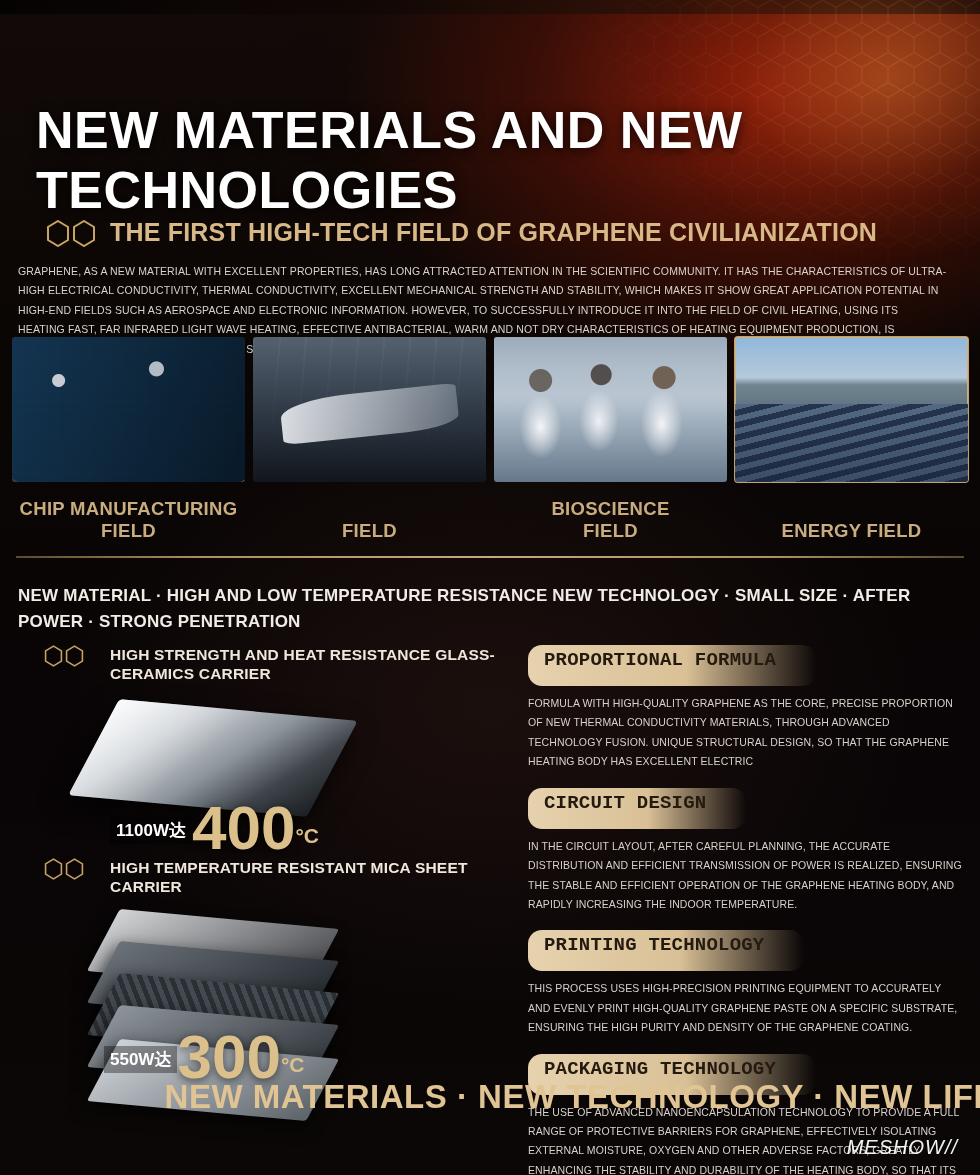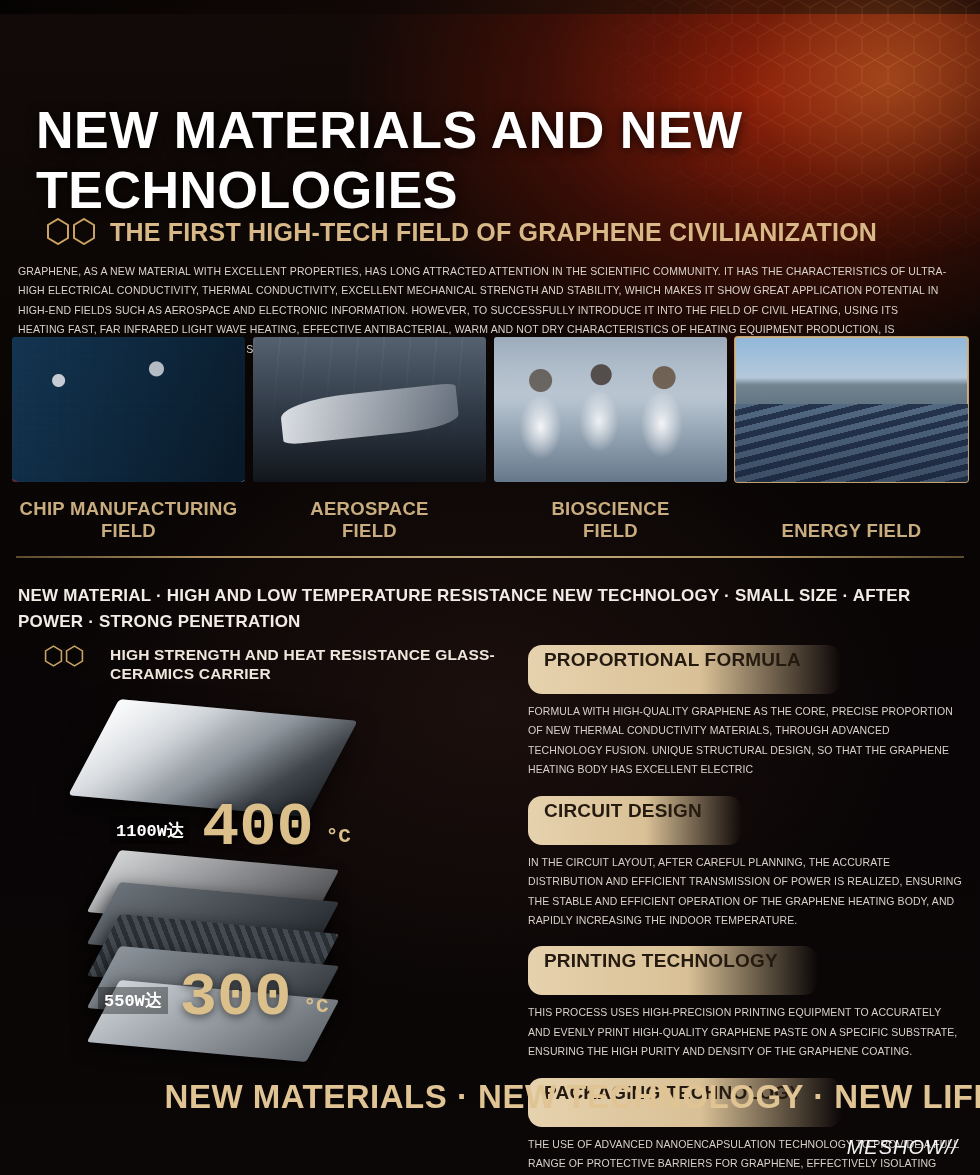--- a/index.html
+++ b/index.html
@@ -36,21 +36,21 @@
   }
 
   h1.title {
     position: absolute; top: 100px; left: 36px;
     color: #fff; font-size: 52px; font-weight: bold; letter-spacing: 0.5px;
     text-shadow: 0 2px 12px rgba(0,0,0,0.8);
   }
 
   .sub-head {
     position: absolute; top: 218px; left: 46px;
-    display: flex; align-items: flex-start; gap: 14px;
+    display: flex; align-items: flex-end; gap: 14px;
   }
   .hex-pair { display: flex; gap: 2px; }
   .sub-head h2 {
     color: #d8b887; font-size: 25px; font-weight: bold; letter-spacing: 0.2px;
   }
 
   p.intro {
     position: absolute; top: 262px; left: 18px; width: 930px;
     color: #d9d2cb; font-size: 10.5px; line-height: 1.85; letter-spacing: 0.15px;
     text-transform: uppercase;
@@ -173,41 +173,42 @@
     transform: skewX(-28deg) skewY(5deg);
     border-radius: 3px;
     box-shadow: 0 6px 16px rgba(0,0,0,0.7);
   }
   .m1 { top: 16px;  background: linear-gradient(135deg, rgba(245,247,249,0.95), rgba(120,128,136,0.55)); opacity:.9; }
   .m2 { top: 48px;  background: linear-gradient(135deg, #6b7279, #20252a); }
   .m3 { top: 80px;  background: repeating-linear-gradient(45deg, #2a2f34 0 4px, #444a51 4px 8px); }
   .m4 { top: 112px; background: linear-gradient(135deg, #8d949b, #2c3136); }
   .m5 { top: 146px; background: linear-gradient(135deg, #cfd4d9, #5b6268); }
 
-  .metric { position: absolute; display: flex; align-items: flex-end; gap: 12px; font-family: Liberation Mono, monospace; }
+  .metric { position: absolute; display: flex; align-items: flex-end; gap: 0; }
   .metric .watt {
     color: #fff; font-size: 17px; font-weight: bold;
     background: rgba(0,0,0,0.35); padding: 2px 6px; margin-bottom: 10px;
   }
   .metric .big {
     color: #dbc08c; font-size: 62px; font-weight: bold; line-height: .85;
     text-shadow: 0 2px 10px rgba(0,0,0,0.6);
   }
   .metric .unit { color: #dbc08c; font-size: 21px; font-weight: bold; margin-bottom: 6px; }
   .metric-400 { left: 66px; top: 112px; }
-  .metric-300 { left: 54px; top: 128px; justify-content: space-between; }
+  .metric-300 { left: 60px; top: 128px; justify-content: space-between; }
 
   
   .right-col { position: absolute; top: 645px; left: 528px; width: 434px; }
   .pill {
     display: inline-block;
     background: linear-gradient(90deg, #e6d2ae 0%, #d9c096 55%, rgba(217,192,150,0) 100%);
     border-radius: 14px;
-    padding: 4px 40px 23px 16px;
+    padding: 4px 40px 15px 16px;
     margin-bottom: 8px;
+    font-family: Liberation Mono, monospace;
   }
   .pill span {
     color: #241a0f; font-size: 19px; font-weight: bold; letter-spacing: .2px;
   }
   .rc-body {
     color: #d7d1ca; font-size: 10.5px; line-height: 1.85; letter-spacing: .1px;
     margin-bottom: 16px; text-transform: uppercase;
   }
 
   .footer-slogan {
@@ -270,21 +271,20 @@
     <div class="photo photo-3"></div>
     <div class="photo photo-4 photo-frame-active"></div>
   </div>
 
   <div class="cat-labels">
     <div class="cat">
       <span>CHIP MANUFACTURING</span>
       <span>FIELD</span>
     </div>
     <div class="cat">
-      <span>AEROSPACE</span>
       <span>FIELD</span>
     </div>
     <div class="cat">
       <span>BIOSCIENCE</span>
       <span>FIELD</span>
     </div>
     <div class="cat">
       <span>ENERGY FIELD</span>
     </div>
   </div>
@@ -309,20 +309,31 @@
 
     <div class="glass-wrap">
       <div class="glass-plate"></div>
       <div class="metric metric-400">
         <div class="watt">1100W达</div>
         <div class="big">400</div>
         <div class="unit">°C</div>
       </div>
     </div>
 
+    <div class="lc-head" style="margin-top:18px;">
+      <span class="hex-pair">
+        <svg width="19" height="22" viewBox="0 0 24 27">
+            <path d="M12 1 L22 7 L22 20 L12 26 L2 20 L2 7 Z" fill="none" stroke="#c9a363" stroke-width="2"></path>
+          </svg>
+        <svg width="19" height="22" viewBox="0 0 24 27">
+            <path d="M12 1 L22 7 L22 20 L12 26 L2 20 L2 7 Z" fill="none" stroke="#c9a363" stroke-width="2"></path>
+          </svg>
+      </span>
+      <div class="lc-title">HIGH TEMPERATURE RESISTANT MICA SHEET CARRIER</div>
+    </div>
 
     <div class="mica-wrap">
       <div class="mica-sheet m1"></div>
       <div class="mica-sheet m2"></div>
       <div class="mica-sheet m3"></div>
       <div class="mica-sheet m4"></div>
       <div class="mica-sheet m5"></div>
       <div class="metric metric-300">
         <div class="watt">550W达</div>
         <div class="big">300</div>

